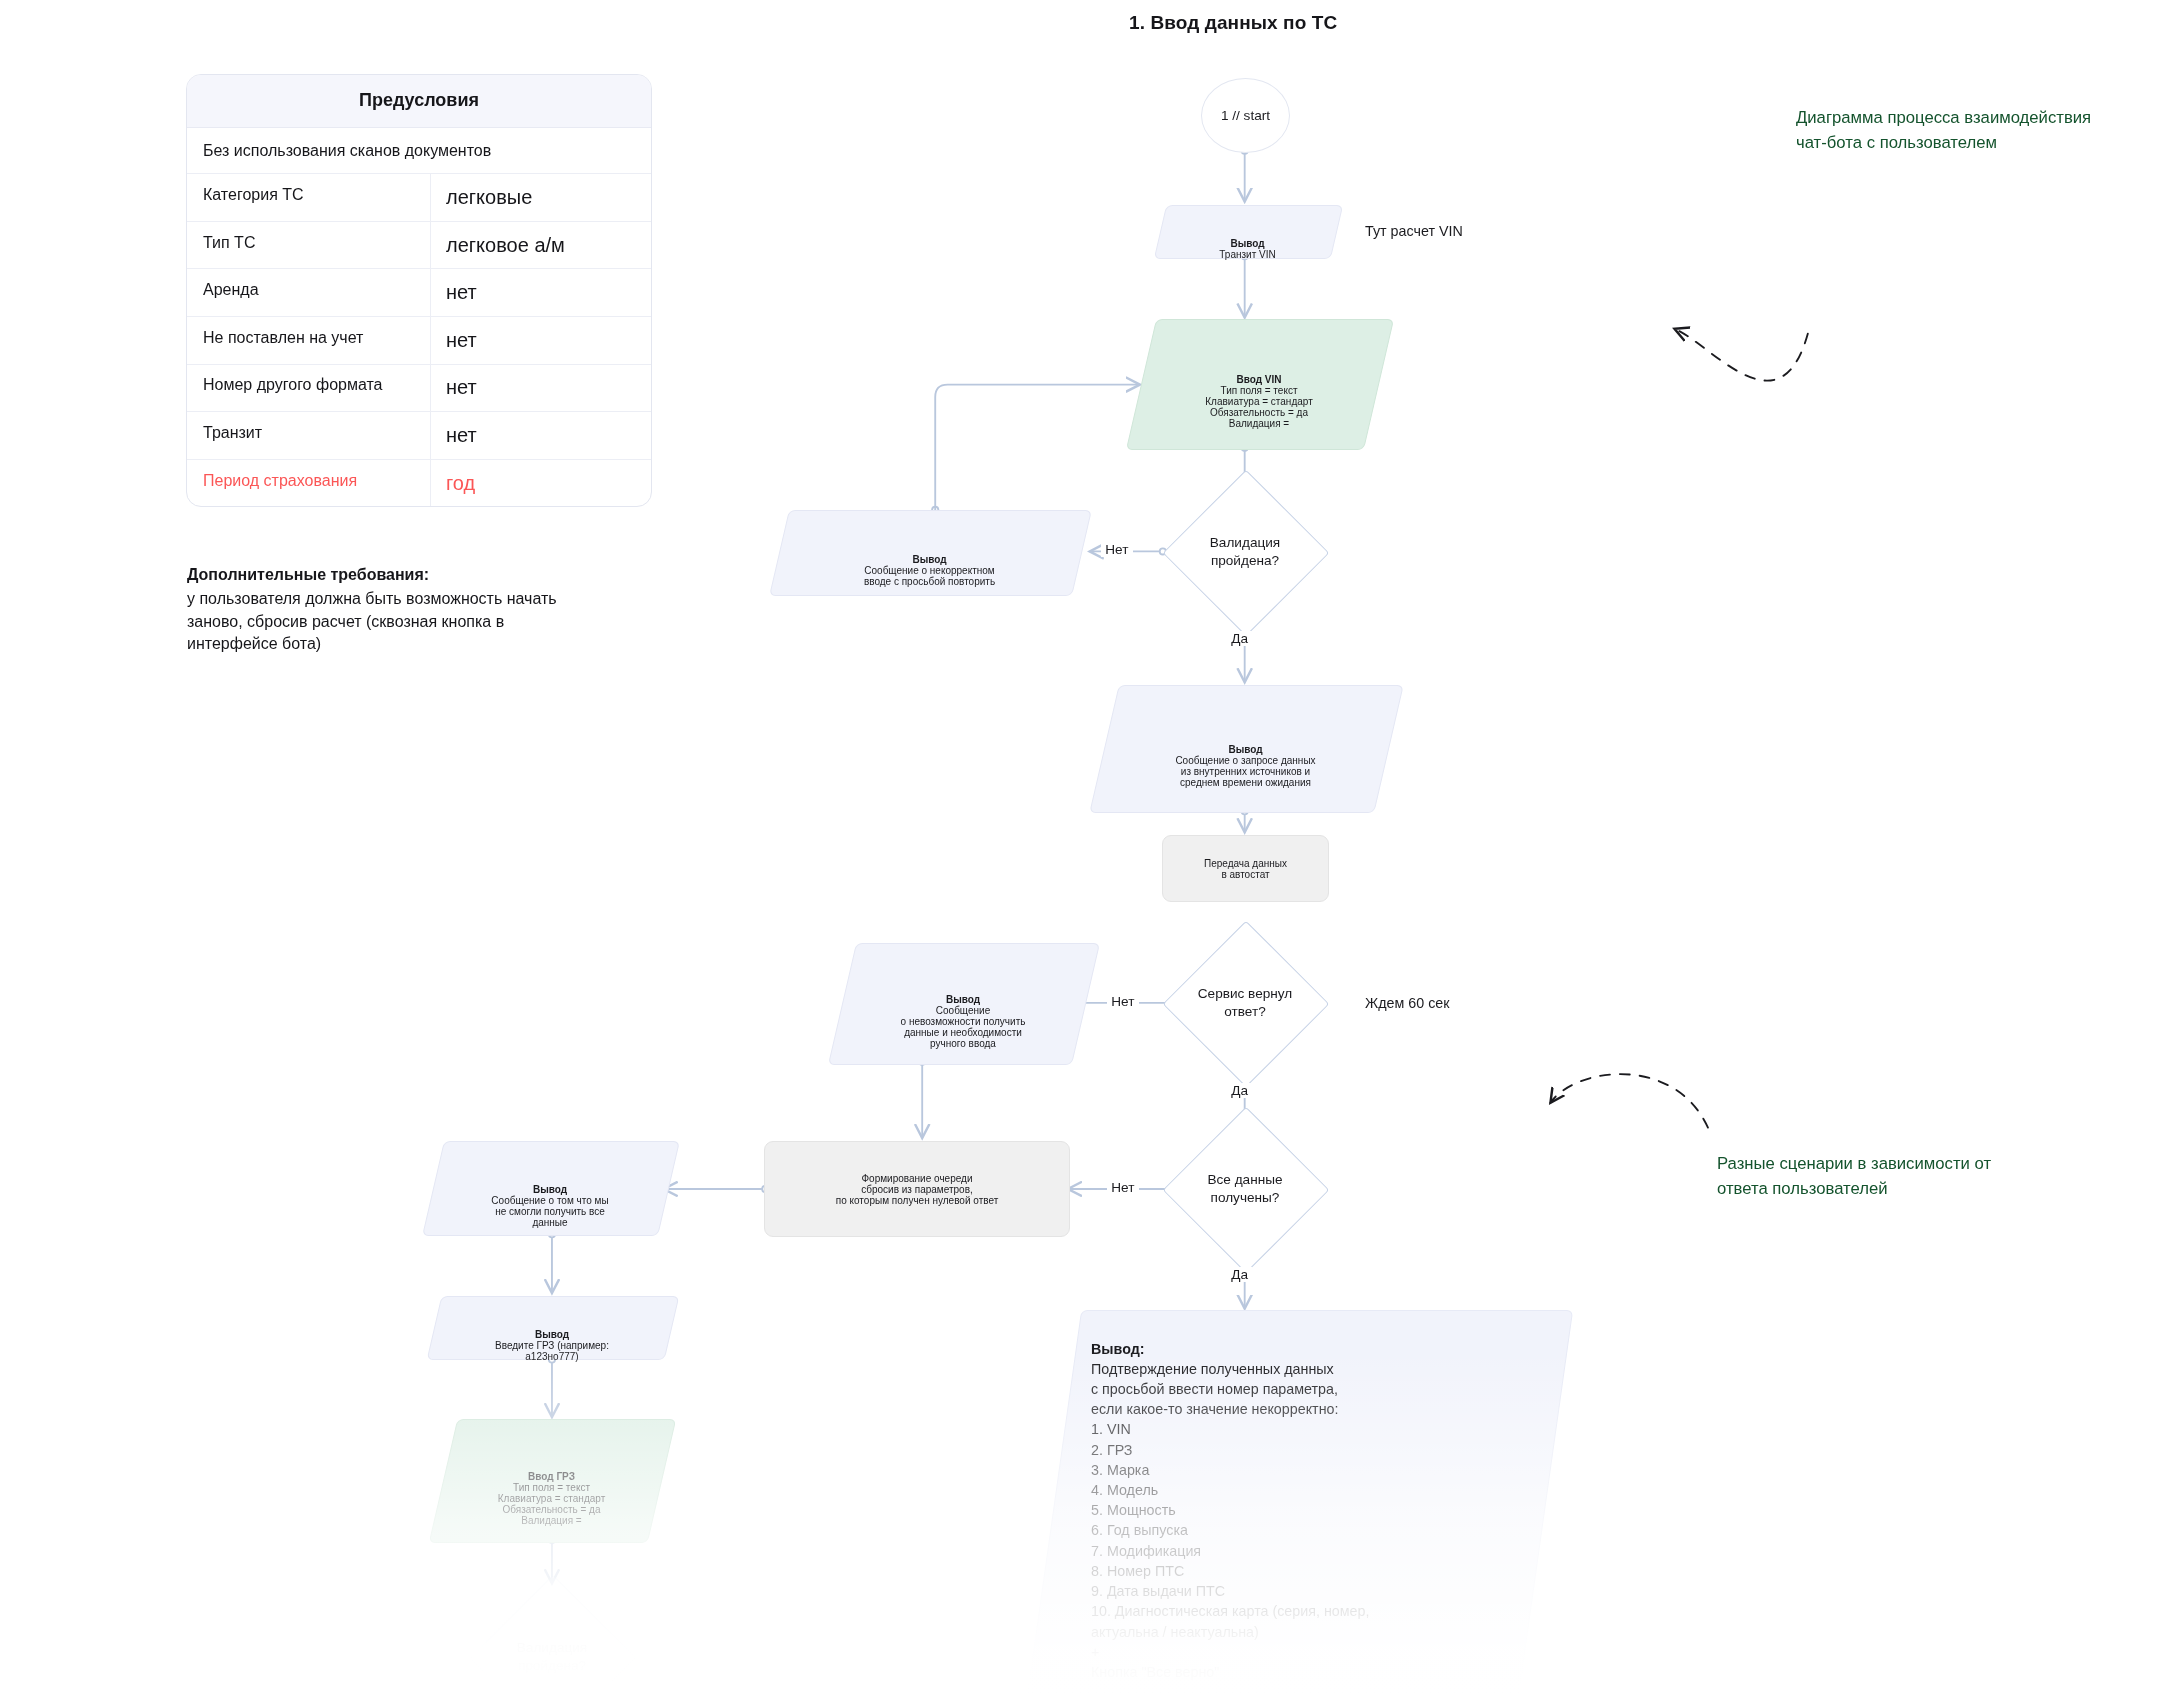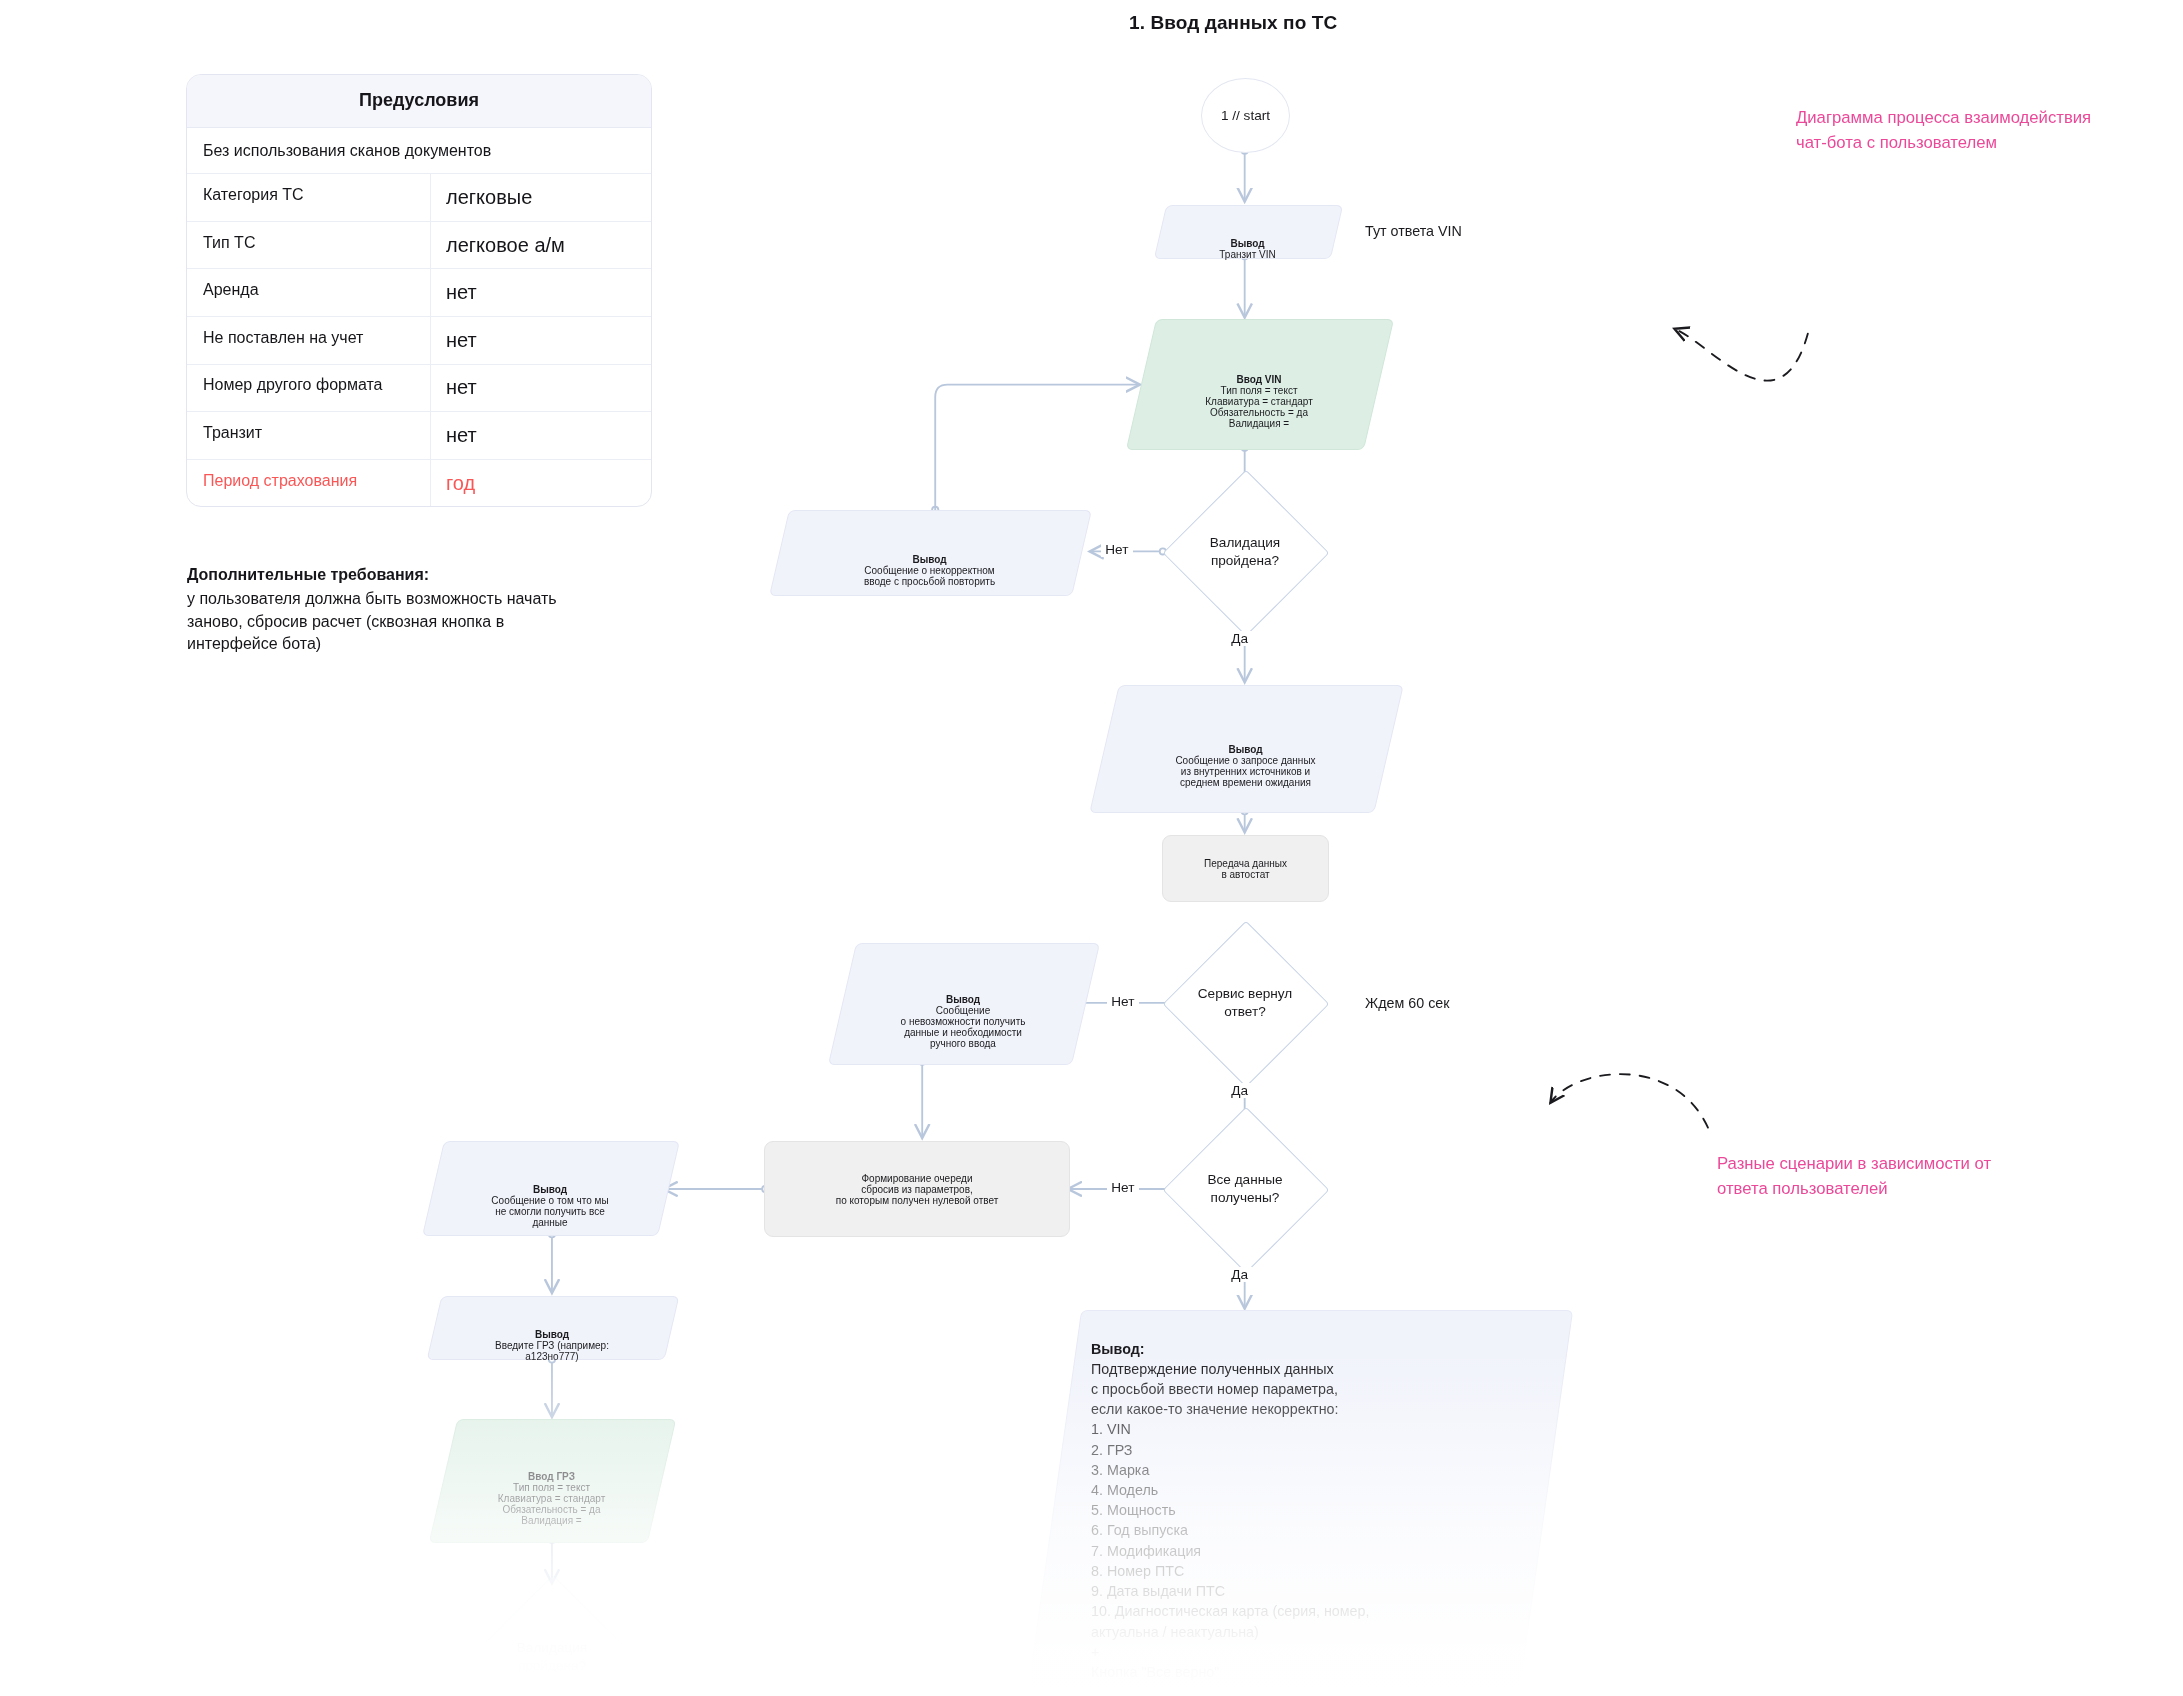--- a/index.html
+++ b/index.html
@@ -47,21 +47,21 @@
   #preconditions-table .row.highlight .cell-v{color:#fb5656;}
 
   
   #additional-requirements{
     left:187px;top:564px;width:409px;font-size:16px;line-height:1.42;color:#16161a;
   }
   #additional-requirements .ar-title{font-weight:700;display:block;margin-bottom:1.2px;}
 
   
   .annotation{
-    font-size:16.7px;line-height:1.52;color:#ec4899;
+    font-size:16.7px;line-height:1.52;color:#14532d;
   }
   #annotation-process{left:1796px;top:105px;width:323px;}
   #annotation-scenarios{left:1717px;top:1151px;width:323px;}
 
   
   .para{position:absolute;}
   .para .skin{
     position:absolute;left:0;top:0;width:100%;height:100%;
     background:#f1f3fb;border:0.6px solid #e4e7f4;border-radius:6.2px;
     transform:skewX(-13deg);
@@ -234,21 +234,21 @@
   <g stroke="#1b1b1f" stroke-width="3" fill="none" stroke-dasharray="16 16" stroke-linecap="round">
     <path d="M2915,538 C2870,700 2760,555 2700,530" marker-end="url(#arwdash)"></path>
     <path d="M2754,1818 C2700,1700 2540,1720 2500,1778" marker-end="url(#arwdash)"></path>
   </g>
 </svg>
 
 <div class="abs" id="node-start" style="left:1201px;top:78px;width:87px;height:73px;">
   <span class="txt">1 // start</span>
 </div>
 
-<div class="flow-note" style="left:1365px;top:223px;">Тут ответа VIN</div>
+<div class="flow-note" style="left:1365px;top:223px;">Тут расчет VIN</div>
 
 <div class="flow-note" style="left:1365px;top:995px;">Ждем 60 сек</div>
 
 <div class="para" style="left:1160px;top:205px;width:175px;height:52px;">
   <span class="skin"></span>
   <span class="txt">
     <b>Вывод</b><br>
     <span>Транзит VIN</span>
   </span>
 </div>

